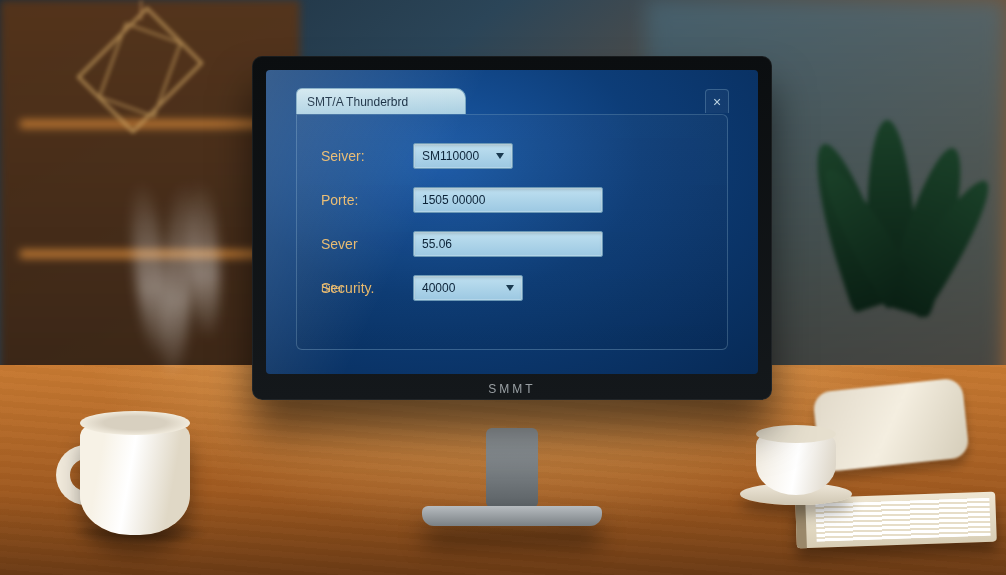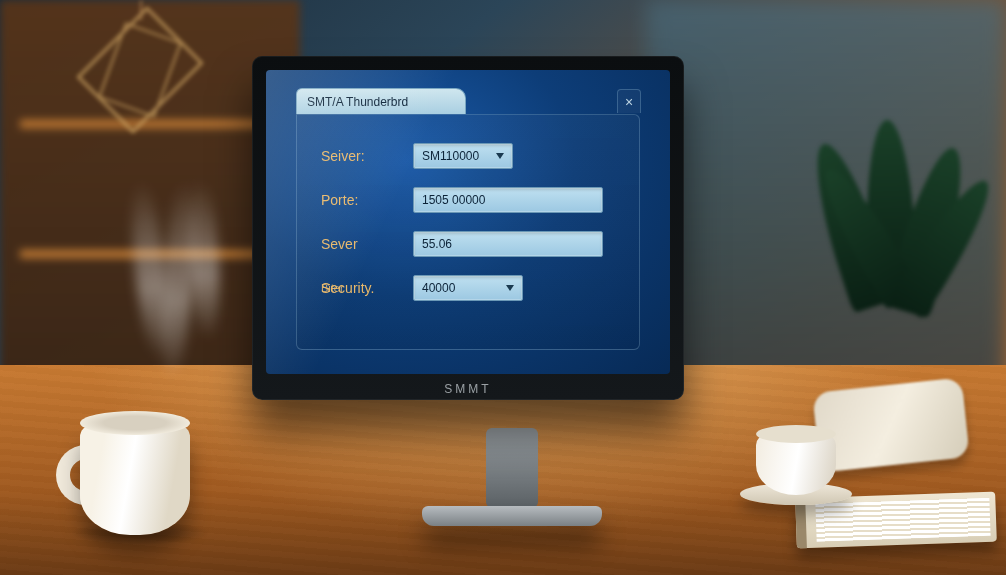--- a/index.html
+++ b/index.html
@@ -151,21 +151,21 @@
     background:linear-gradient(#b7bcc0,#7a8084);
     border-radius:6px 6px 12px 12px;
     box-shadow: 0 20px 24px rgba(0,0,0,0.45);
   }
   .stand-neck{
     position:absolute; left:234px; bottom:18px; width:52px; height:80px;
     background:linear-gradient(#9aa0a4,#5a6064);
     border-radius:6px;
   }
   .bezel{
-    position:absolute; left:0; top:0; width:432px; height:344px;
+    position:absolute; left:0; top:0; width:520px; height:344px;
     background:linear-gradient(#0b0e10,#14181b);
     border-radius:10px;
     padding:14px;
     box-shadow:
       0 30px 40px rgba(0,0,0,0.55),
       inset 0 0 0 1px rgba(255,255,255,0.06);
   }
   .brand{
     position:absolute; left:0; right:0; bottom:4px; text-align:center;
     font-size:12px; letter-spacing:3px; color:#9aa0a4;

